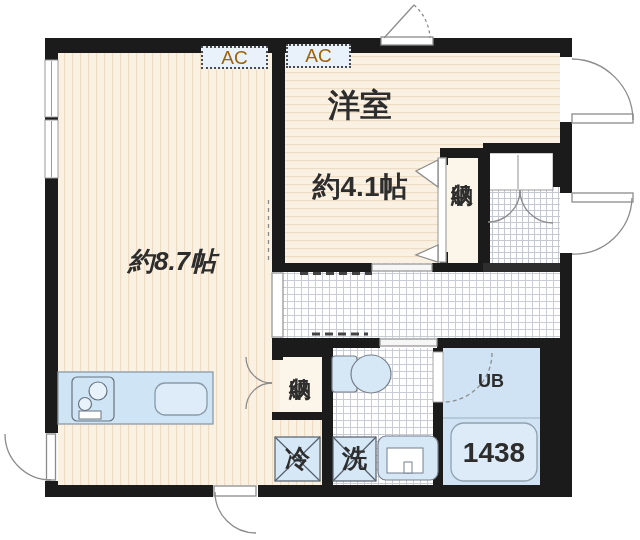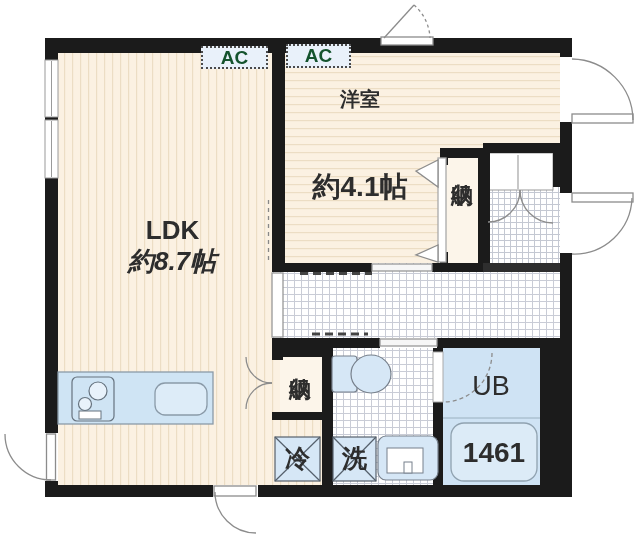--- a/index.html
+++ b/index.html
@@ -4,21 +4,21 @@
 <style>
   html,body{margin:0;padding:0;background:#fff;}
   #plan{position:relative;width:640px;height:540px;background:#ffffff;overflow:hidden;
         font-family:"Liberation Sans","DejaVu Sans",sans-serif;}
   #plan svg{position:absolute;left:0;top:0;}
   .lbl{position:absolute;color:#2d2d2d;font-weight:bold;text-align:center;line-height:1.1;
        white-space:nowrap;z-index:5;}
   .vtext{writing-mode:vertical-rl;text-orientation:upright;line-height:1;}
   .acbox{position:absolute;background:#e9f1fa;border:2px dotted #4a4a4a;z-index:5;
          display:flex;align-items:center;justify-content:center;
-         font-weight:bold;font-size:19px;color:#14532d;box-sizing:border-box;}
+         font-weight:normal;font-size:19px;color:#a16207;box-sizing:border-box;}
 </style>
 </head>
 <body>
 
 <div id="plan">
 
   <svg width="640" height="540" viewBox="0 0 640 540">
     <defs>
       <pattern id="vstripe" width="8" height="8" patternUnits="userSpaceOnUse">
         <rect width="8" height="8" fill="#fbf1e2"></rect>
@@ -155,32 +155,31 @@
       </g>
 
       <g stroke="#55606c" stroke-width="1.2">
         <rect x="333" y="437" width="43" height="44" fill="#d6e7f6"></rect>
         <line x1="333" y1="437" x2="376" y2="481"></line>
         <line x1="376" y1="437" x2="333" y2="481"></line>
       </g>
     </g>
   </svg>
 
-  <div class="lbl" style="left:110px;top:216px;width:125px;font-size:26px;">LDK</div>
   <div class="lbl" style="left:92px;top:247px;width:160px;font-size:26px;font-style:italic;">約8.7帖</div>
 
-  <div class="lbl" style="left:300px;top:88px;width:120px;font-size:20px;">洋室</div>
+  <div class="lbl" style="left:300px;top:88px;width:120px;font-size:32px;">洋室</div>
   <div class="lbl" style="left:295px;top:124px;width:130px;font-size:28px;margin-top:48px;">約4.1帖</div>
 
   <div class="lbl vtext" style="left:451px;top:166px;font-size:22px;">収納</div>
   <div class="lbl vtext" style="left:289px;top:360px;font-size:22px;">収納</div>
 
 
-  <div class="lbl" style="left:460px;top:372px;width:62px;font-size:27px;font-weight:400;">UB</div>
-  <div class="lbl" style="left:451px;top:438px;width:86px;font-size:28px;font-weight:600;">1461</div>
+  <div class="lbl" style="left:460px;top:372px;width:62px;font-size:18px;font-weight:700;">UB</div>
+  <div class="lbl" style="left:451px;top:438px;width:86px;font-size:28px;font-weight:600;">1438</div>
 
   <div class="lbl" style="left:275px;top:445px;width:45px;font-size:25px;">冷</div>
   <div class="lbl" style="left:333px;top:445px;width:43px;font-size:25px;">洗</div>
 
   <div class="acbox" style="left:201px;top:46px;width:67px;height:23px;">
     <span>AC</span>
   </div>
   <div class="acbox" style="left:286px;top:44px;width:65px;height:24px;">
     <span>AC</span>
   </div>

